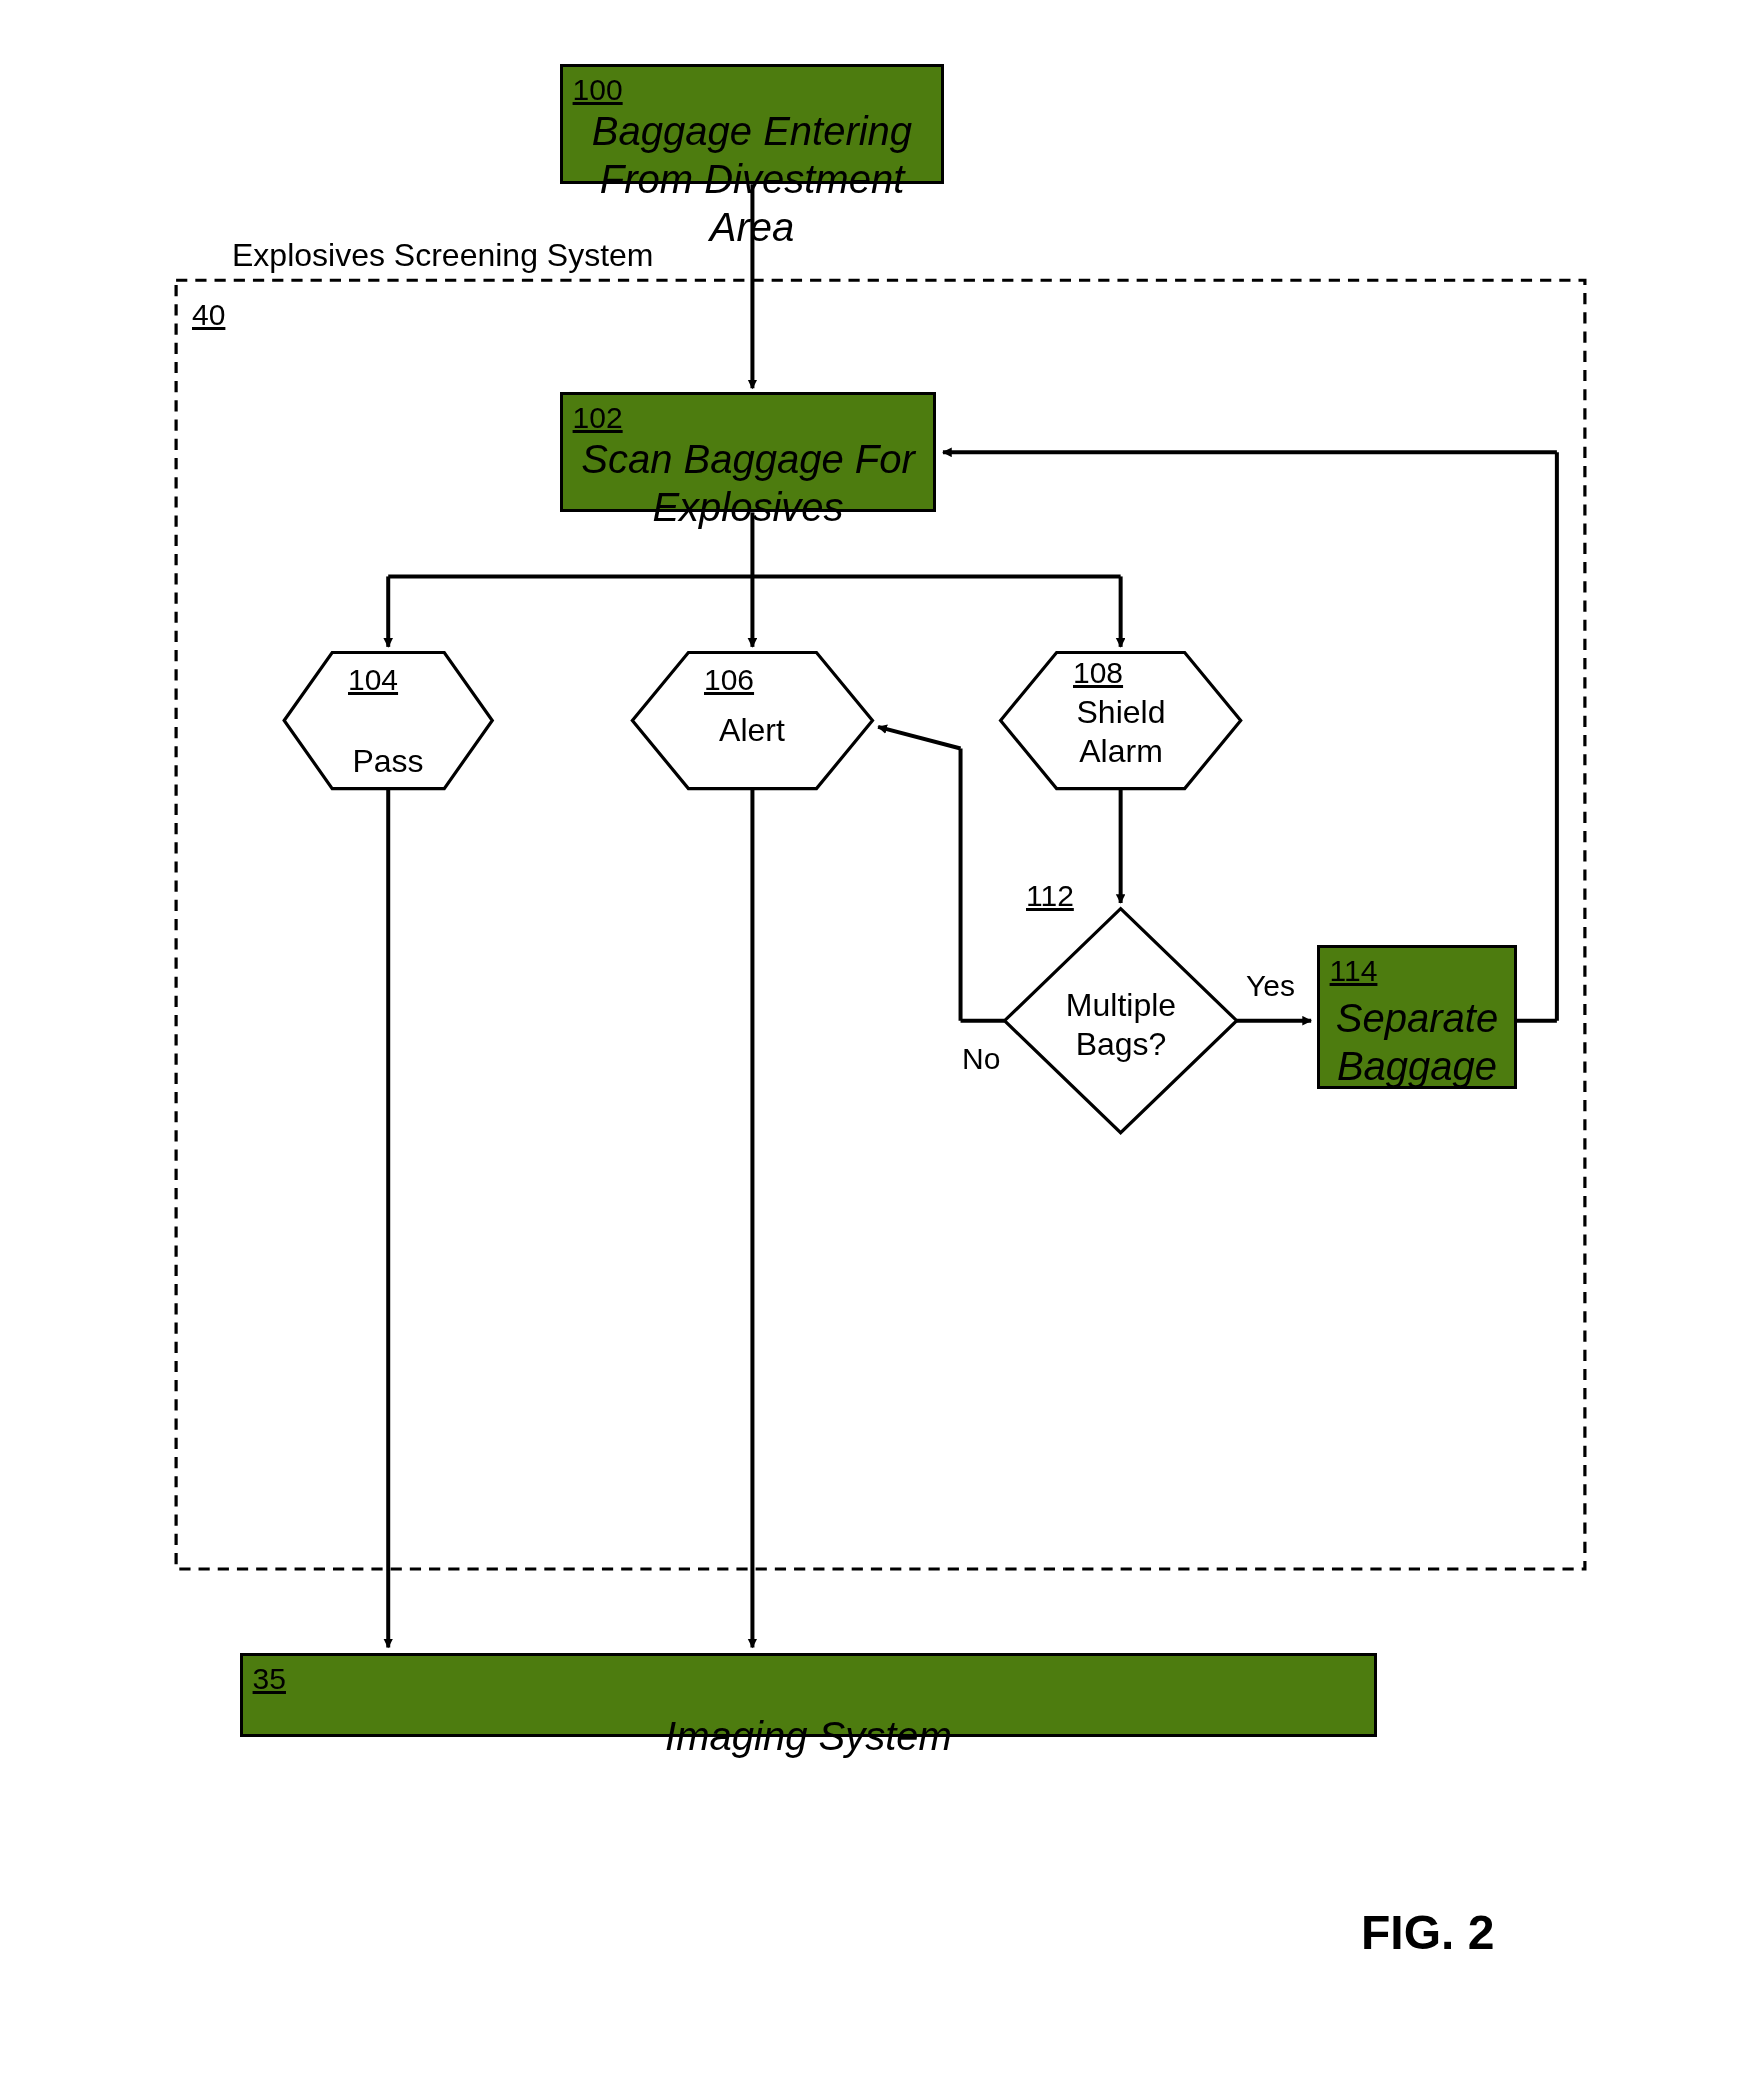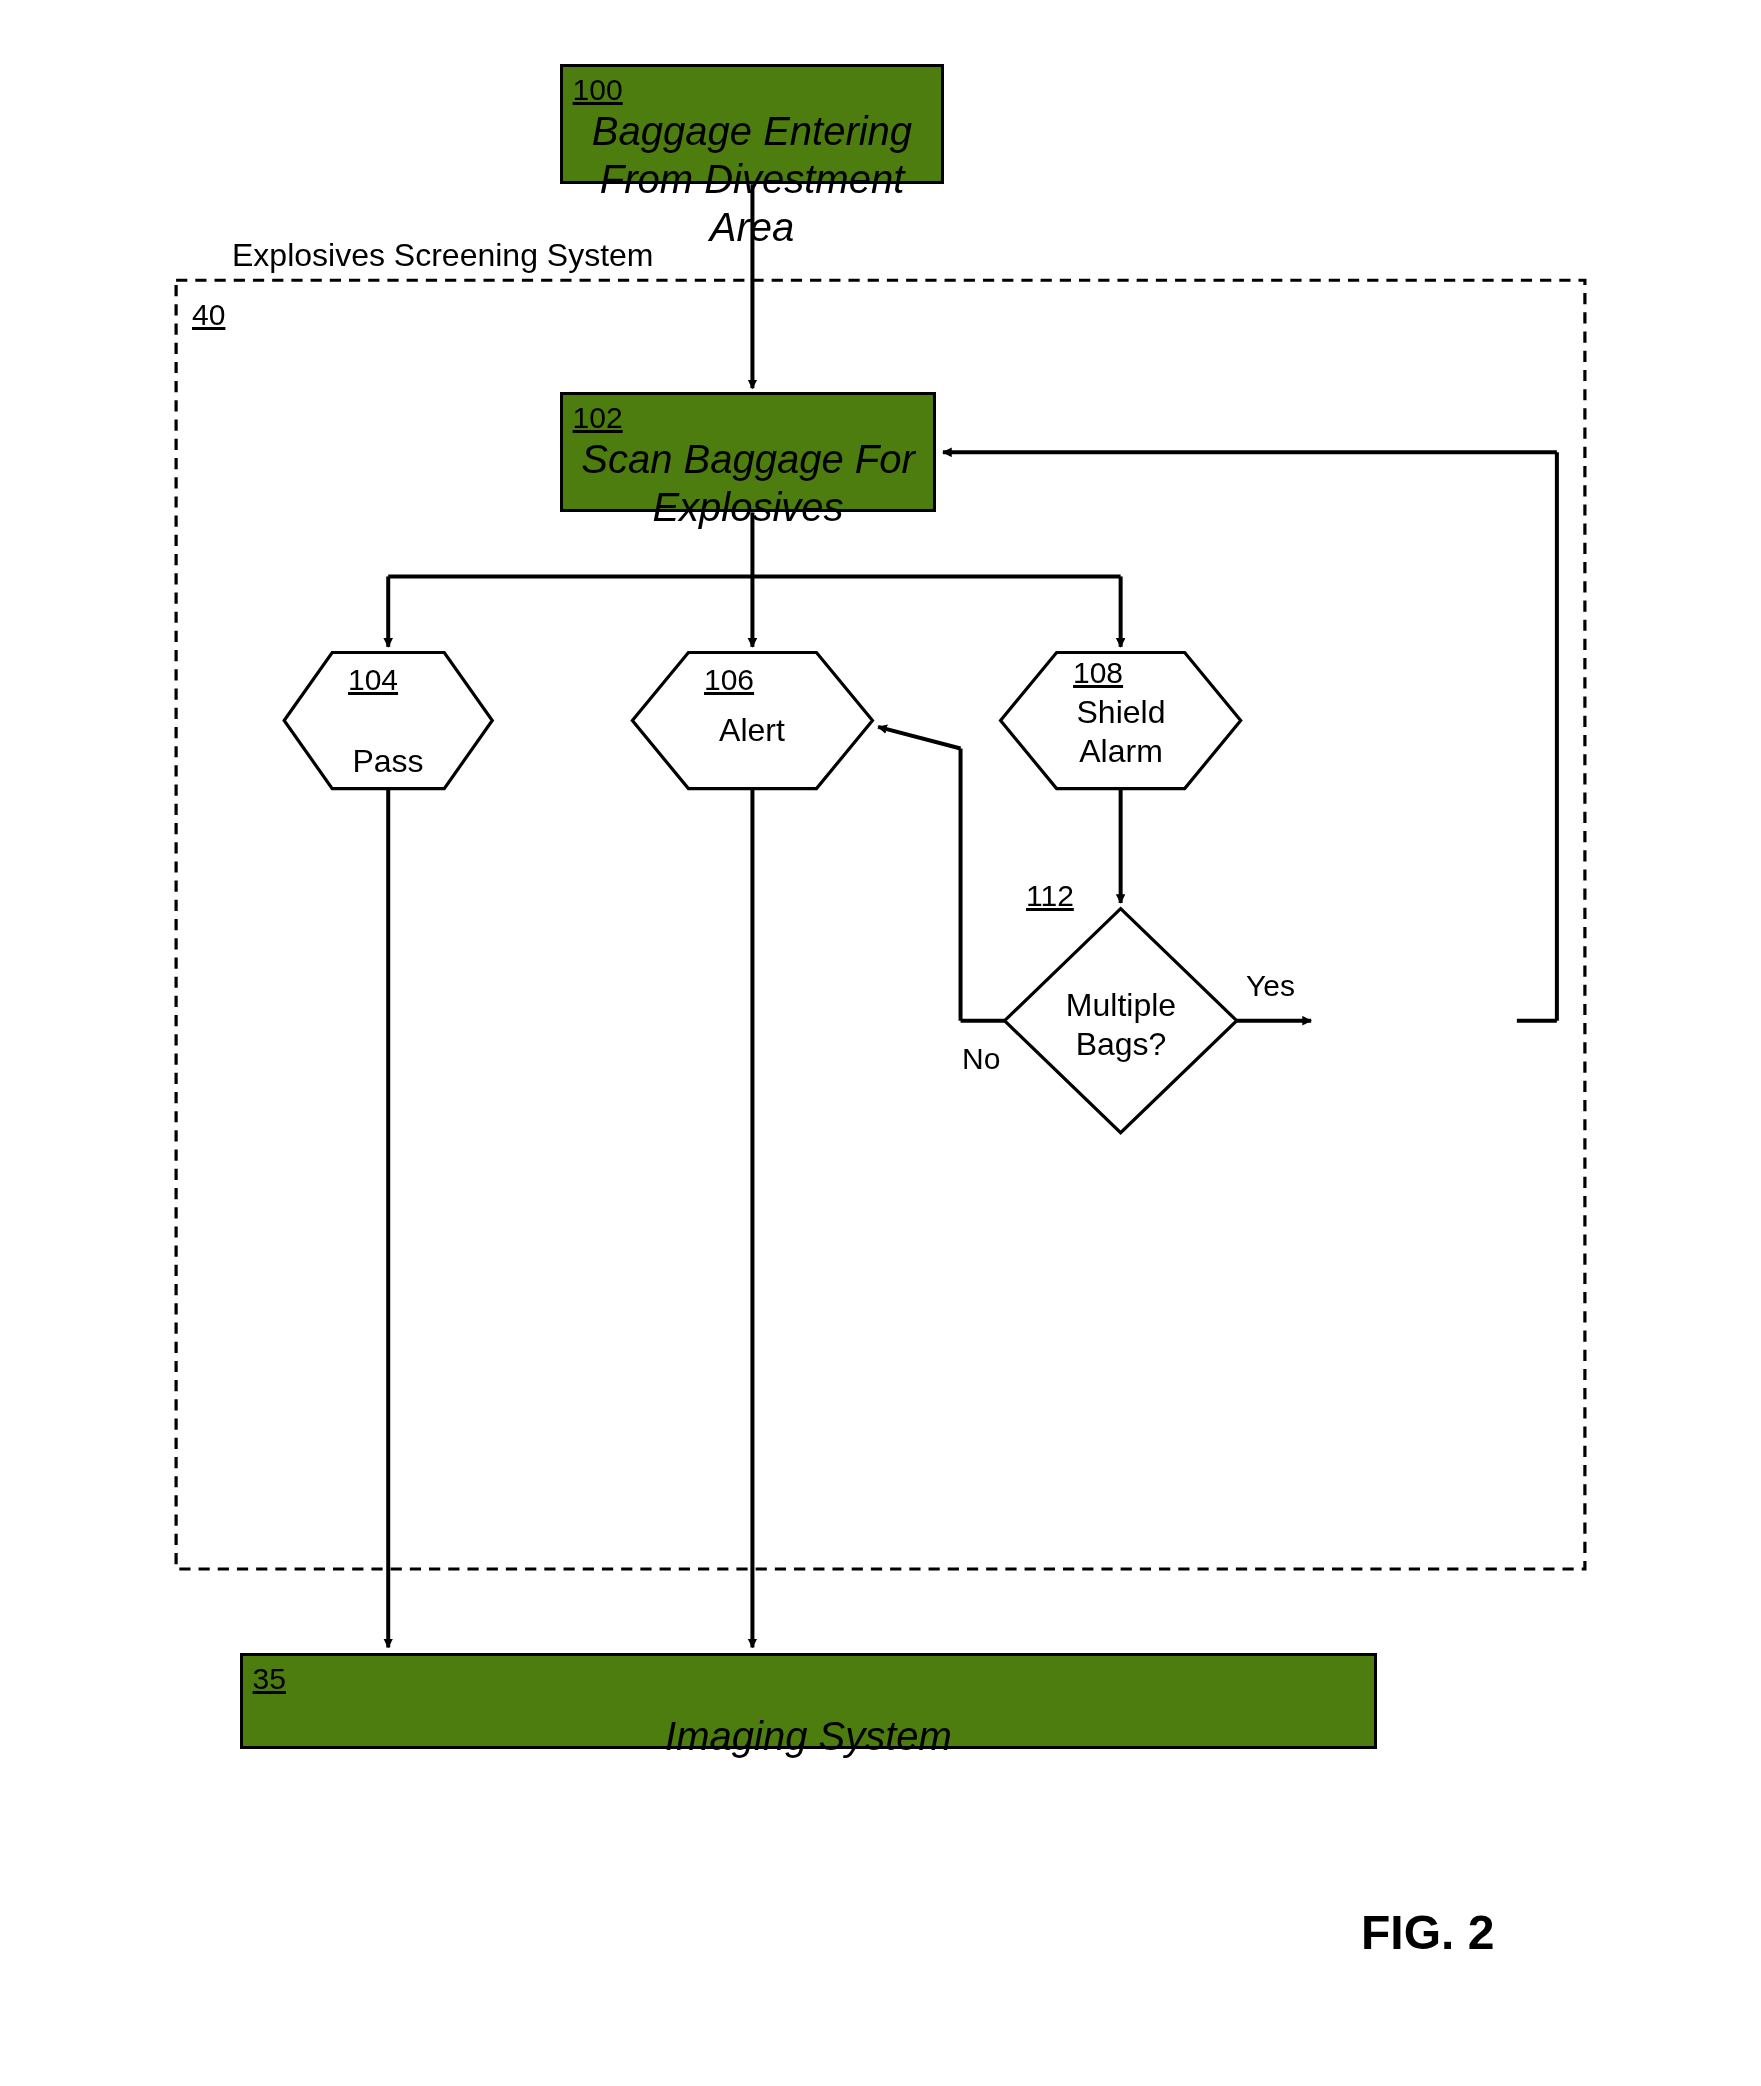--- a/index.html
+++ b/index.html
@@ -136,21 +136,26 @@
   <div class="hex-text" style="left:1001px; top:693px; width:240px;">Shield</div>
   <div class="hex-text" style="left:1001px; top:732px; width:240px;">Alarm</div>
 
   <div class="ref" style="left:1026px; top:879px;">112</div>
   <div class="diamond-text" style="left:1041px; top:986px; width:160px;">Multiple</div>
   <div class="diamond-text" style="left:1041px; top:1025px; width:160px;">Bags?</div>
 
   <div class="arrow-label" style="left:1246px; top:969px;">Yes</div>
   <div class="arrow-label" style="left:962px; top:1042px;">No</div>
 
+  <div class="box" style="left:1317px; top:945px; width:200px; height:144px;">
+    <div class="ref" style="left:9.6px; top:6.4px;">114</div>
+    <div class="label" style="margin-top:46px;">Separate</div>
+    <div class="label">Baggage</div>
+  </div>
 
-  <div class="box" style="left:240px; top:1653px; width:1137px; height:96px;">
+  <div class="box" style="left:240px; top:1653px; width:1137px; height:84px;">
     <div class="ref" style="left:9.6px; top:6.4px;">35</div>
     <div class="label" style="margin-top:56px;">Imaging System</div>
   </div>
 
   <div class="fig" style="left:1361px; top:1905px;">FIG. 2</div>
 </div>
 
 
 </body></html>

